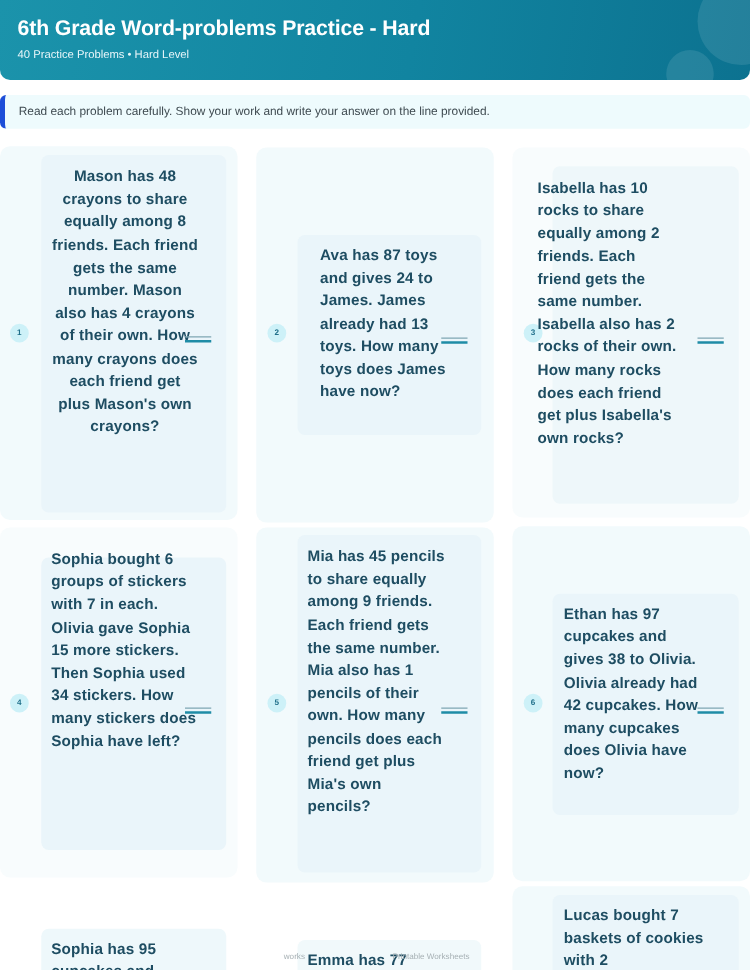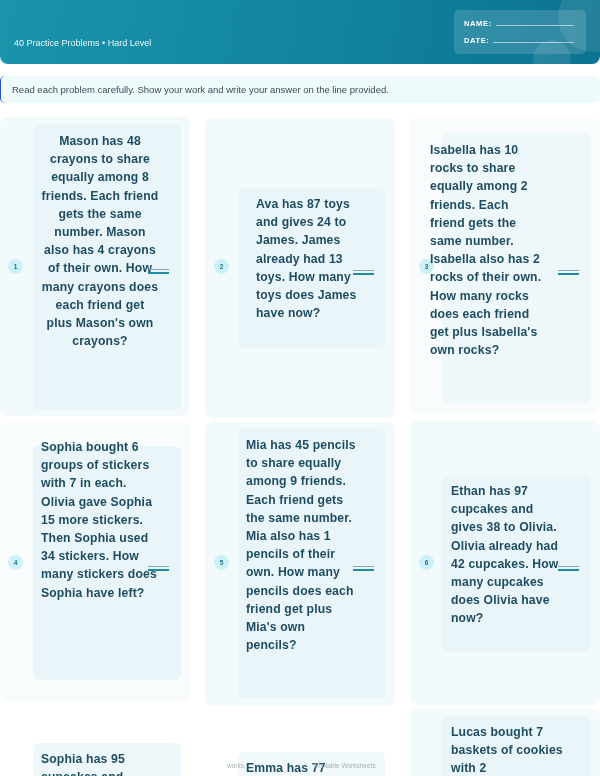--- a/index.html
+++ b/index.html
@@ -15,21 +15,21 @@
     .header .bubble1 { position: absolute; left: 558px; top: -18px; width: 70px; height: 70px; border-radius: 50%; background: rgba(255,255,255,0.10); }
     .header .bubble2 { position: absolute; left: 533px; top: 40px; width: 38px; height: 38px; border-radius: 50%; background: rgba(255,255,255,0.10); }
     .title { position: absolute; left: 14px; top: 13px; font-size: 17px; font-weight: bold; color: #ffffff; letter-spacing: -0.1px; white-space: nowrap; }
     .subtitle { position: absolute; left: 14px; top: 38px; font-size: 9px; color: #e8f6fa; white-space: nowrap; }
     .namebox { position: absolute; left: 454px; top: 10px; width: 132px; height: 44px; border-radius: 5px; background: rgba(255,255,255,0.15); }
     .field { position: absolute; left: 10px; display: flex; align-items: flex-end; font-size: 7.5px; font-weight: bold; color: #ffffff; letter-spacing: 0.6px; }
     .field .line { display: inline-block; height: 1px; background: rgba(255,255,255,0.55); margin-left: 4px; margin-bottom: 2px; }
 
     .instructions {
       position: absolute; left: 0; top: 76px; width: 600px; height: 27px;
-      background: #eefbfd; border-left: 1px solid #1d4ed8; border-radius: 5px;
+      background: #eefbfd; border-left: 4px solid #1d4ed8; border-radius: 5px;
       font-size: 9.5px; color: #3e4a50; padding-left: 11px; line-height: 27px; white-space: nowrap;
     }
 
     .card-outer { position: absolute; border-radius: 8px; background: #f2fafc; }
     .card-outer.faint { background: #f8fcfd; }
     .card-inner { position: absolute; border-radius: 6px; background: #eaf5fa; }
     .qtext { position: absolute; font-size: 12.2px; font-weight: bold; color: #1e4d62; line-height: 18.2px; letter-spacing: 0.15px; }
     .badge {
       position: absolute; width: 15px; height: 15px; border-radius: 50%; background: #cdf1f8;
       font-size: 6.5px; font-weight: bold; color: #1f6f8a; text-align: center; line-height: 15px;
@@ -40,31 +40,22 @@
 
     .footer { position: absolute; left: 227px; top: 762px; font-size: 6.5px; color: #a6b0b4; white-space: nowrap; }
     .footer .gap { display: inline-block; width: 70px; }
   </style>
 </head>
 <body>
 
 <div class="header">
   <div class="bubble1"></div>
   <div class="bubble2"></div>
+  <div class="title">6th Grade Word-problems Practice - Hard</div>
   <div class="subtitle">40 Practice Problems • Hard Level</div>
-  <div class="namebox">
-    <div class="field" style="top:9px;">
-      <span>NAME:</span>
-      <span class="line" style="width:78px;"></span>
-    </div>
-    <div class="field" style="top:26px;">
-      <span>DATE:</span>
-      <span class="line" style="width:81px;"></span>
-    </div>
-  </div>
 </div>
 
 <div class="instructions">Read each problem carefully. Show your work and write your answer on the line provided.</div>
 
 <div class="card-outer" style="left:0;top:117px;width:190px;height:299px;"></div>
 <div class="card-inner" style="left:33px;top:124px;width:148px;height:286px;"></div>
 <div class="badge" style="left:8px;top:259px;">1</div>
 <div class="qtext" style="left:41px;top:132px;width:118px;text-align:center;">Mason has 48 crayons to share equally among 8 friends. Each friend gets the same number. Mason also has 4 crayons of their own. How many crayons does each friend get plus Mason's own crayons?</div>
 <div class="ans" style="left:148px;top:269px;">
     <div class="l1"></div>

